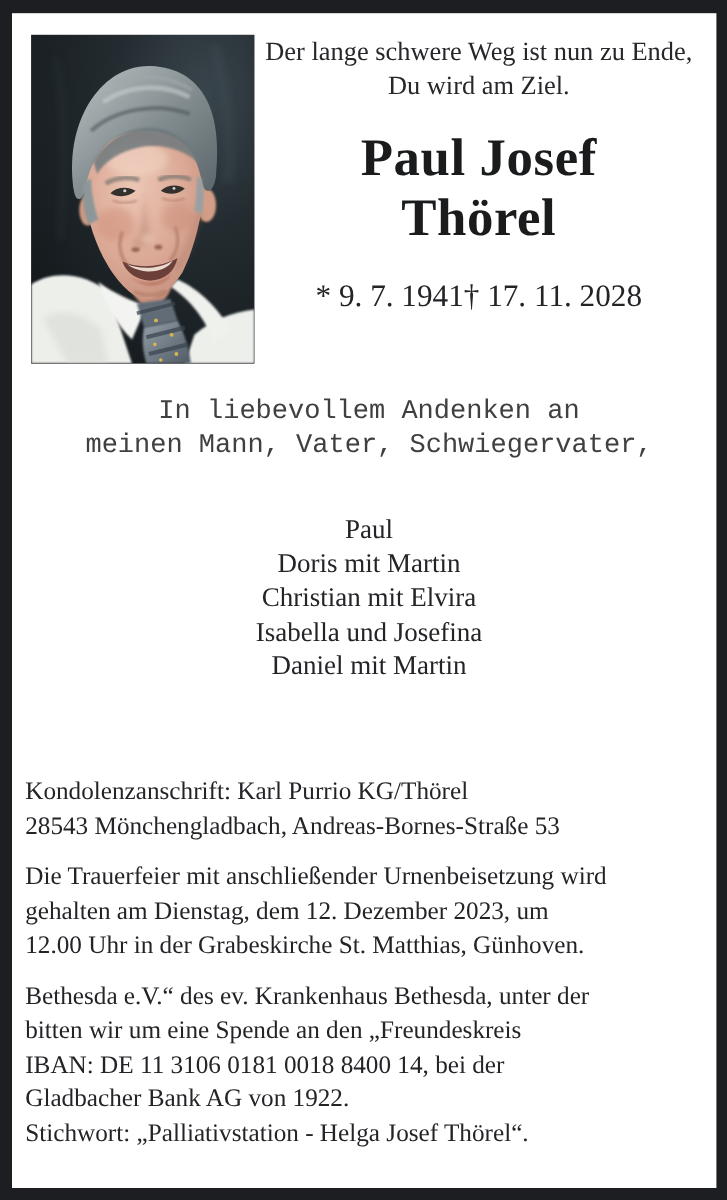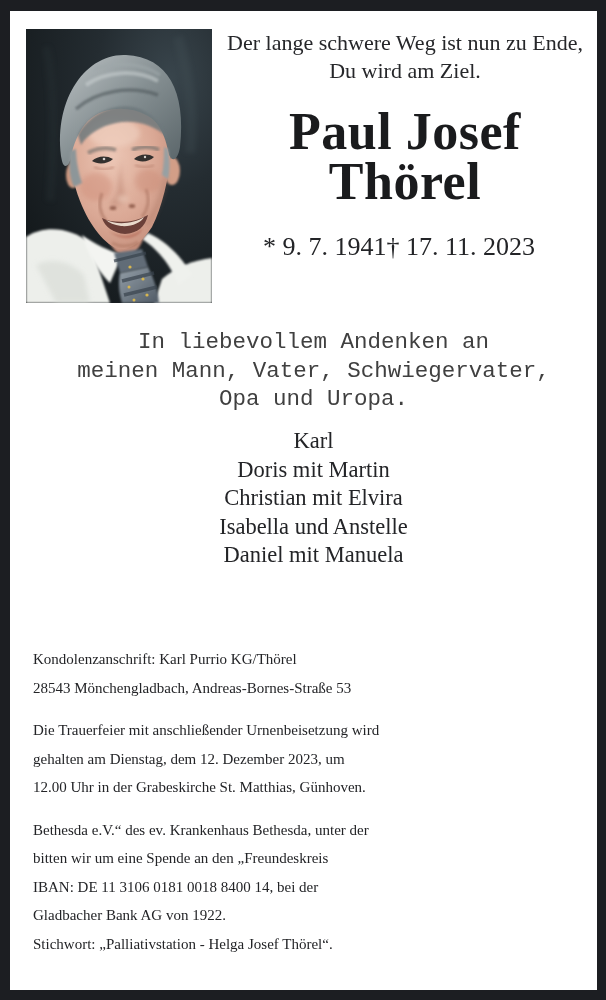--- a/index.html
+++ b/index.html
@@ -18,44 +18,44 @@
     position:absolute; left:16px; top:18px; width:186px; height:274px;
     overflow:hidden; background:#15181a;
   }
   .photo svg { display:block; filter:blur(.4px) saturate(.95); }
   .quote {
     position:absolute; left:202px; top:18px; width:374px;
     text-align:center; font-size:22px; line-height:28px; color:#26272a;
   }
   .name {
     position:absolute; left:202px; top:96px; width:374px;
-    text-align:center; font-weight:bold; font-size:52px; line-height:50px;
+    text-align:center; font-weight:bold; font-size:44px; line-height:50px;
     color:#1a1b1d; letter-spacing:.5px;
   }
   .dates {
     position:absolute; left:202px; top:220px; width:374px;
     display:flex; justify-content:center; 
     font-size:26px; line-height:32px; color:#232427; white-space:nowrap;
   }
   .memorial {
     position:absolute; left:0; top:317px; width:587px;
     text-align:center; font-size:22.5px; line-height:28.5px;
     transform:translateX(4px); color:#404040;font-family:Liberation Mono, monospace;
   }
   .family {
     position:absolute; left:0; top:416px; width:587px;
     text-align:center; font-size:22.5px; line-height:28.5px;
     transform:translateX(4px); color:#232427;
   }
   .details {
     position:absolute; left:11px; top:634px; width:568px;
-    font-size:15px; line-height:28.5px; text-align:left; color:#232427;
+    font-size:21px; line-height:28.5px; text-align:left; color:#232427;
   }
   .details .para { margin:0 0 14px 0; }
-  .line { white-space:nowrap;padding-left:12px; }
+  .line { white-space:nowrap; }
 </style>
 </head>
 <body>
 
 <div class="card">
 
   <div class="photo">
     <svg viewBox="0 0 186 274" width="186" height="274">
       <defs>
         <radialGradient id="bgG" cx="0.78" cy="0.18" r="1.15">
@@ -154,35 +154,34 @@
     <div class="line">Du wird am Ziel.</div>
   </div>
 
   <div class="name">
     <div class="line">Paul Josef</div>
     <div class="line">Thörel</div>
   </div>
 
   <div class="dates">
     <span>* 9. 7. 1941</span>
-    <span>† 17. 11. 2023</span>
+    <span>† 17. 11. 2028</span>
   </div>
 
   <div class="memorial">
     <div class="line">In liebevollem Andenken an</div>
     <div class="line">meinen Mann, Vater, Schwiegervater,</div>
-    <div class="line">Opa und Uropa.</div>
   </div>
 
   <div class="family">
-    <div class="line">Karl</div>
+    <div class="line">Paul</div>
     <div class="line">Doris mit Martin</div>
     <div class="line">Christian mit Elvira</div>
-    <div class="line">Isabella und Anstelle</div>
-    <div class="line">Daniel mit Manuela</div>
+    <div class="line">Isabella und Josefina</div>
+    <div class="line">Daniel mit Martin</div>
   </div>
 
   <div class="details">
     <div class="para">
       <div class="line">Kondolenzanschrift: Karl Purrio KG/Thörel</div>
       <div class="line">28543 Mönchengladbach, Andreas-Bornes-Straße 53</div>
     </div>
     <div class="para">
       <div class="line">Die Trauerfeier mit anschließender Urnenbeisetzung wird</div>
       <div class="line">gehalten am Dienstag, dem 12. Dezember 2023, um</div>

